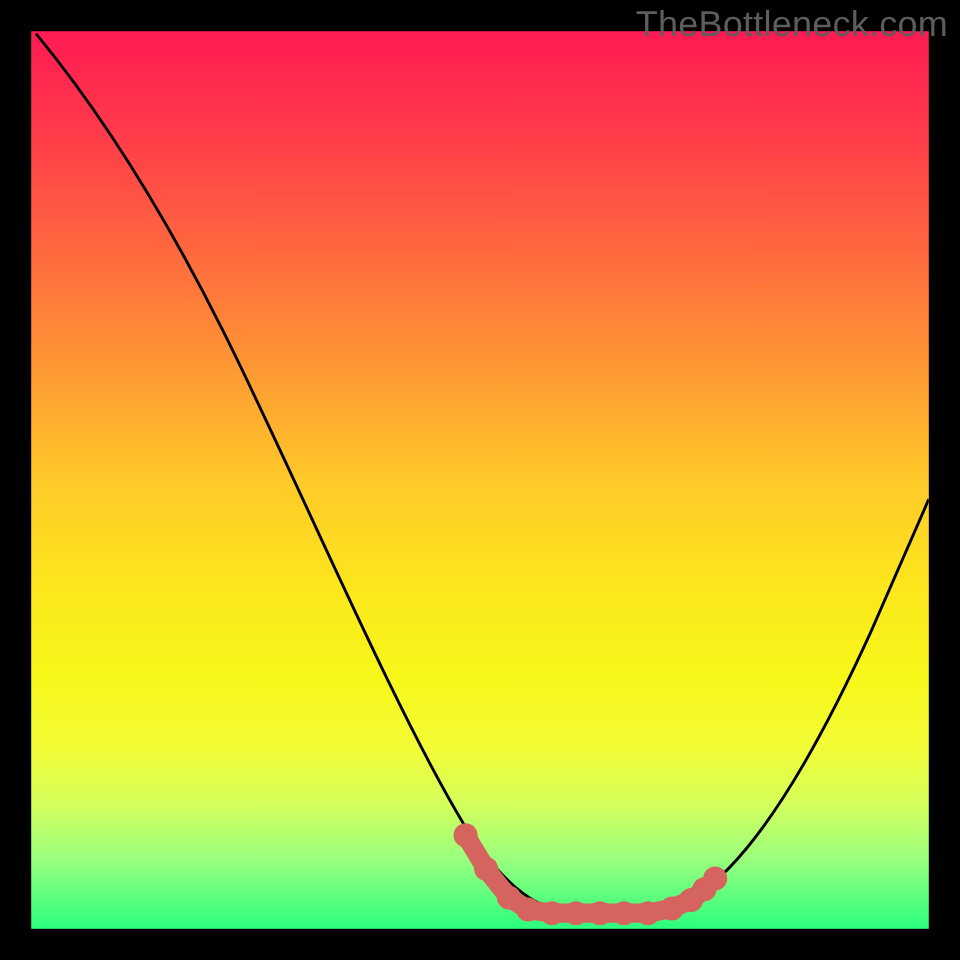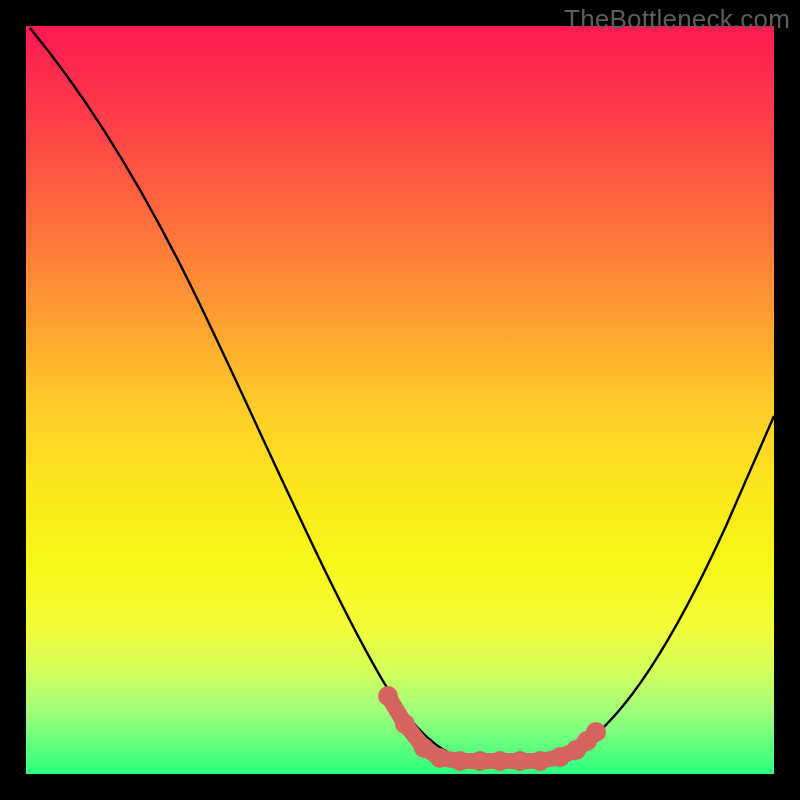--- a/index.html
+++ b/index.html
@@ -28,21 +28,21 @@
       #f2fc37 80%,
       #d4ff5a 86%,
       #9cff7d 92%,
       #2bff7e 100%);
   }
   .watermark {
     position: absolute;
     top: 4px;
     right: 10px;
     color: #5d5d5d;
-    font-size: 26px;
+    font-size: 30px;
     font-weight: 500;
     letter-spacing: 0.2px;
     z-index: 5;
   }
   svg.curve {
     position: absolute;
     left: 0;
     top: 0;
     width: 748px;
     height: 748px;

